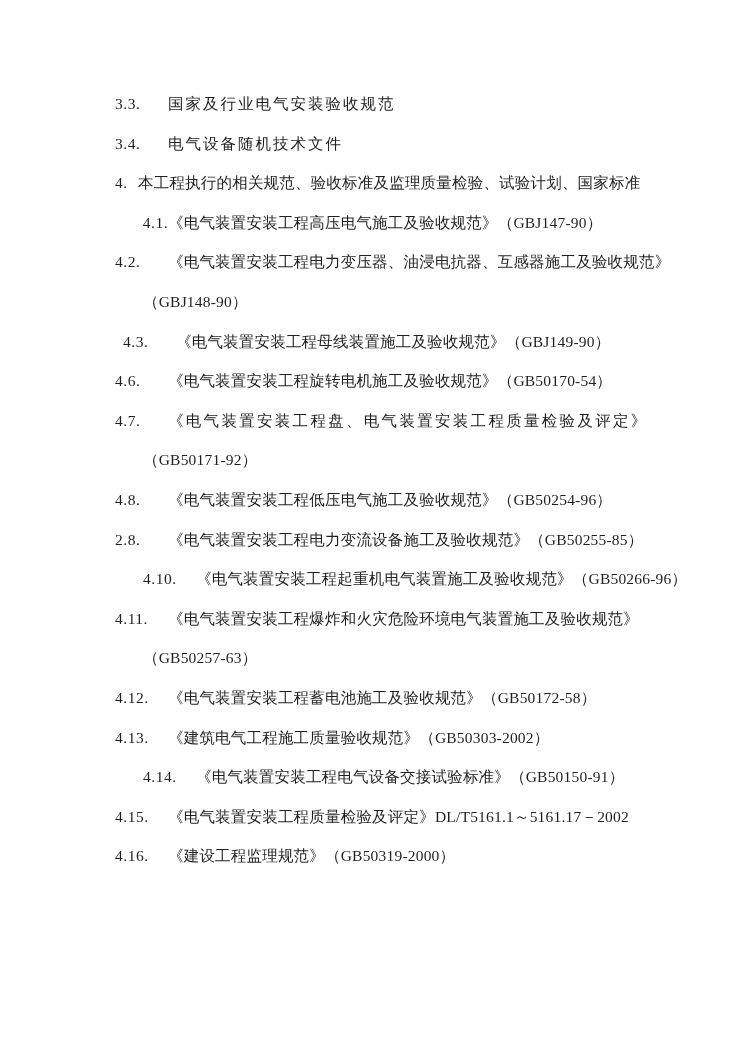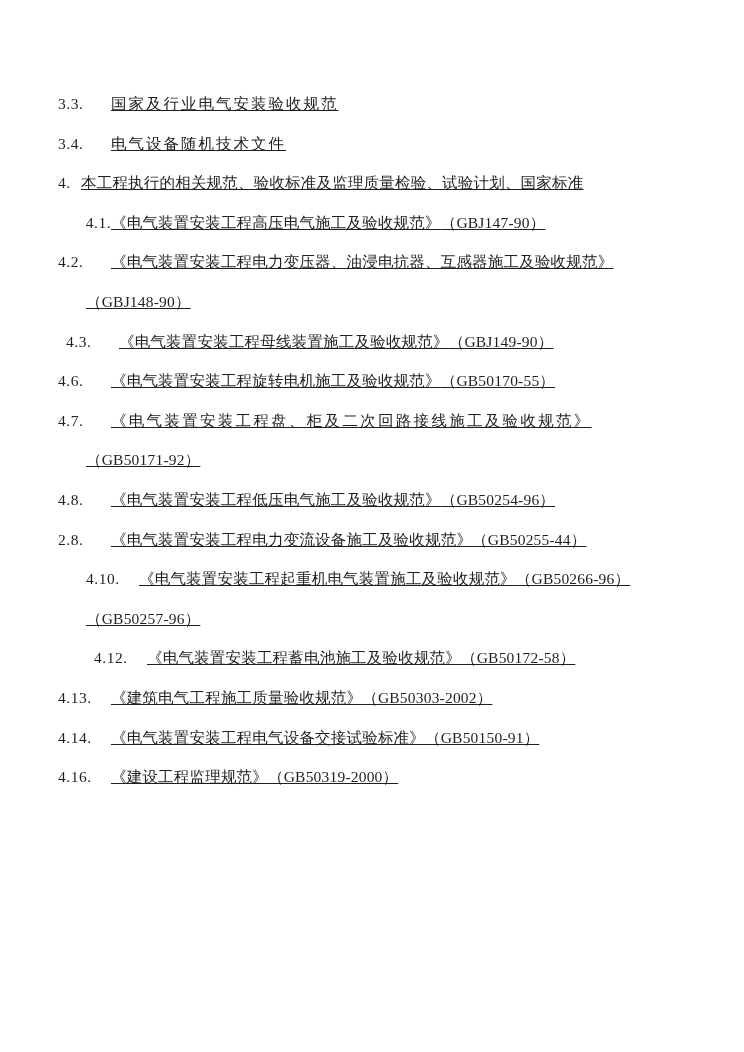--- a/index.html
+++ b/index.html
@@ -11,23 +11,22 @@
     width: 744px;
     height: 1052px;
     overflow: hidden;
     font-family: "Liberation Serif", "DejaVu Serif", serif;
     color: #1f1f1f;
   }
   .page {
     box-sizing: border-box;
     width: 744px;
     height: 1052px;
-    padding: 84px 60px 0 58px;
+    padding: 84px 60px 0 115px;
     background: #ffffff;
-    text-decoration: underline;
   }
   .doc-line {
     height: 39.6px;
     line-height: 39.6px;
     font-size: 15.5px;
     white-space: nowrap;
     font-weight: 500;
   }
   .doc-line .num {
     display: inline-block;
@@ -67,58 +66,64 @@
     <span class="code">（GBJ148-90）</span>
   </div>
 
   <div class="doc-line">
     <span class="num" style="width: 53px; margin-left: 8px;">4.3.</span><span class="title">《电气装置安装工程母线装置施工及验收规范》</span><span class="code">（GBJ149-90）</span>
   </div>
 
 
 
   <div class="doc-line">
-    <span class="num" style="width: 53px;">4.6.</span><span class="title">《电气装置安装工程旋转电机施工及验收规范》</span><span class="code">（GB50170-55）</span>
+    <span class="num" style="width: 53px;">4.6.</span><span class="title">《电气装置安装工程旋转电机施工及验收规范》</span><span class="code">（GB50170-54）</span>
   </div>
 
   <div class="doc-line">
-    <span class="num" style="width: 53px;">4.7.</span><span class="title" style="letter-spacing: 2.3px;">《电气装置安装工程盘、柜及二次回路接线施工及验收规范》</span>
+    <span class="num" style="width: 53px;">4.7.</span><span class="title" style="letter-spacing: 2.3px;">《电气装置安装工程盘、电气装置安装工程质量检验及评定》</span>
   </div>
 
   <div class="doc-line" style="padding-left: 28px;">
     <span class="code">（GB50171-92）</span>
   </div>
 
   <div class="doc-line">
     <span class="num" style="width: 53px;">4.8.</span><span class="title">《电气装置安装工程低压电气施工及验收规范》</span><span class="code">（GB50254-96）</span>
   </div>
 
   <div class="doc-line">
-    <span class="num" style="width: 53px;">2.8.</span><span class="title">《电气装置安装工程电力变流设备施工及验收规范》</span><span class="code">（GB50255-44）</span>
+    <span class="num" style="width: 53px;">2.8.</span><span class="title">《电气装置安装工程电力变流设备施工及验收规范》</span><span class="code">（GB50255-85）</span>
   </div>
 
   <div class="doc-line">
     <span class="num" style="width: 53px; margin-left: 28px;">4.10.</span><span class="title">《电气装置安装工程起重机电气装置施工及验收规范》</span><span class="code">（GB50266-96）</span>
   </div>
 
+  <div class="doc-line">
+    <span class="num" style="width: 53px;">4.11.</span><span class="title">《电气装置安装工程爆炸和火灾危险环境电气装置施工及验收规范》</span>
+  </div>
 
   <div class="doc-line" style="padding-left: 28px;">
-    <span class="code">（GB50257-96）</span>
+    <span class="code">（GB50257-63）</span>
   </div>
 
   <div class="doc-line">
-    <span class="num" style="width: 53px; margin-left: 36px;">4.12.</span><span class="title">《电气装置安装工程蓄电池施工及验收规范》</span><span class="code">（GB50172-58）</span>
+    <span class="num" style="width: 53px;">4.12.</span><span class="title">《电气装置安装工程蓄电池施工及验收规范》</span><span class="code">（GB50172-58）</span>
   </div>
 
   <div class="doc-line">
     <span class="num" style="width: 53px;">4.13.</span><span class="title">《建筑电气工程施工质量验收规范》</span><span class="code">（GB50303-2002）</span>
   </div>
 
   <div class="doc-line">
-    <span class="num" style="width: 53px;">4.14.</span><span class="title">《电气装置安装工程电气设备交接试验标准》</span><span class="code">（GB50150-91）</span>
+    <span class="num" style="width: 53px; margin-left: 28px;">4.14.</span><span class="title">《电气装置安装工程电气设备交接试验标准》</span><span class="code">（GB50150-91）</span>
   </div>
 
+  <div class="doc-line">
+    <span class="num" style="width: 53px;">4.15.</span><span class="title">《电气装置安装工程质量检验及评定》</span><span class="code">DL/T5161.1～5161.17－2002</span>
+  </div>
 
   <div class="doc-line">
     <span class="num" style="width: 53px;">4.16.</span><span class="title">《建设工程监理规范》</span><span class="code">（GB50319-2000）</span>
   </div>
 </div>
 </div>
 
 </body></html>

